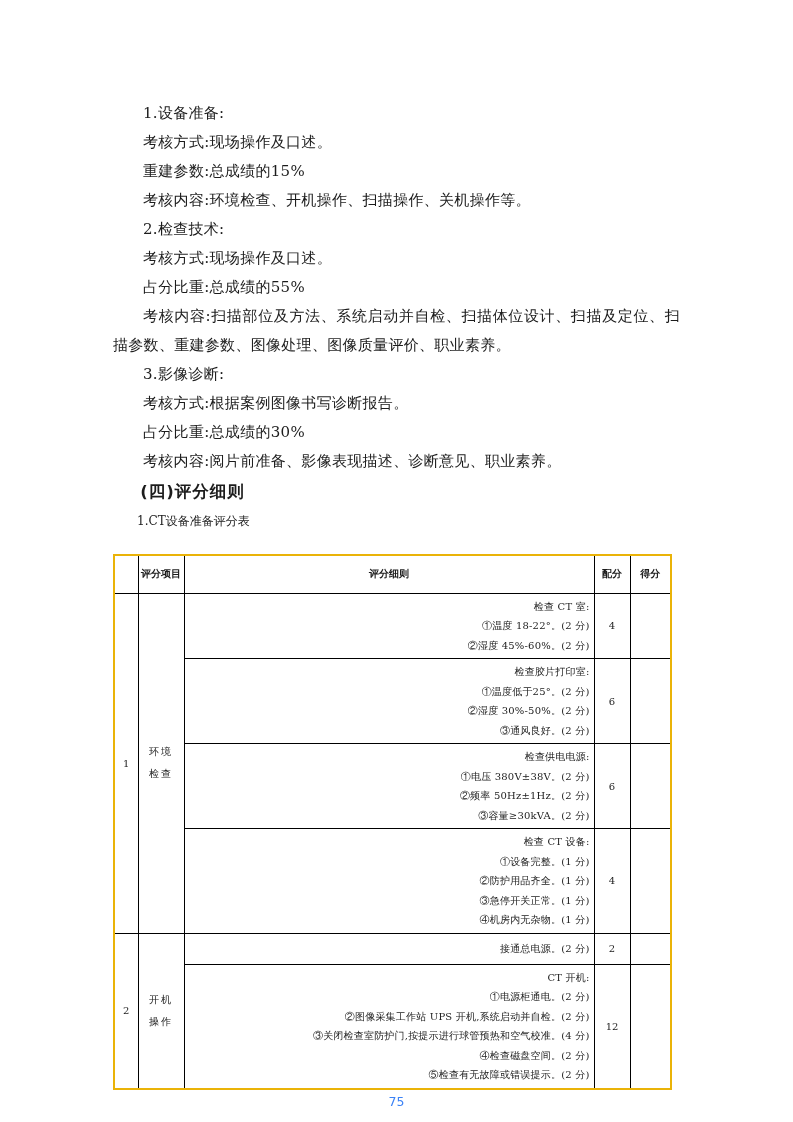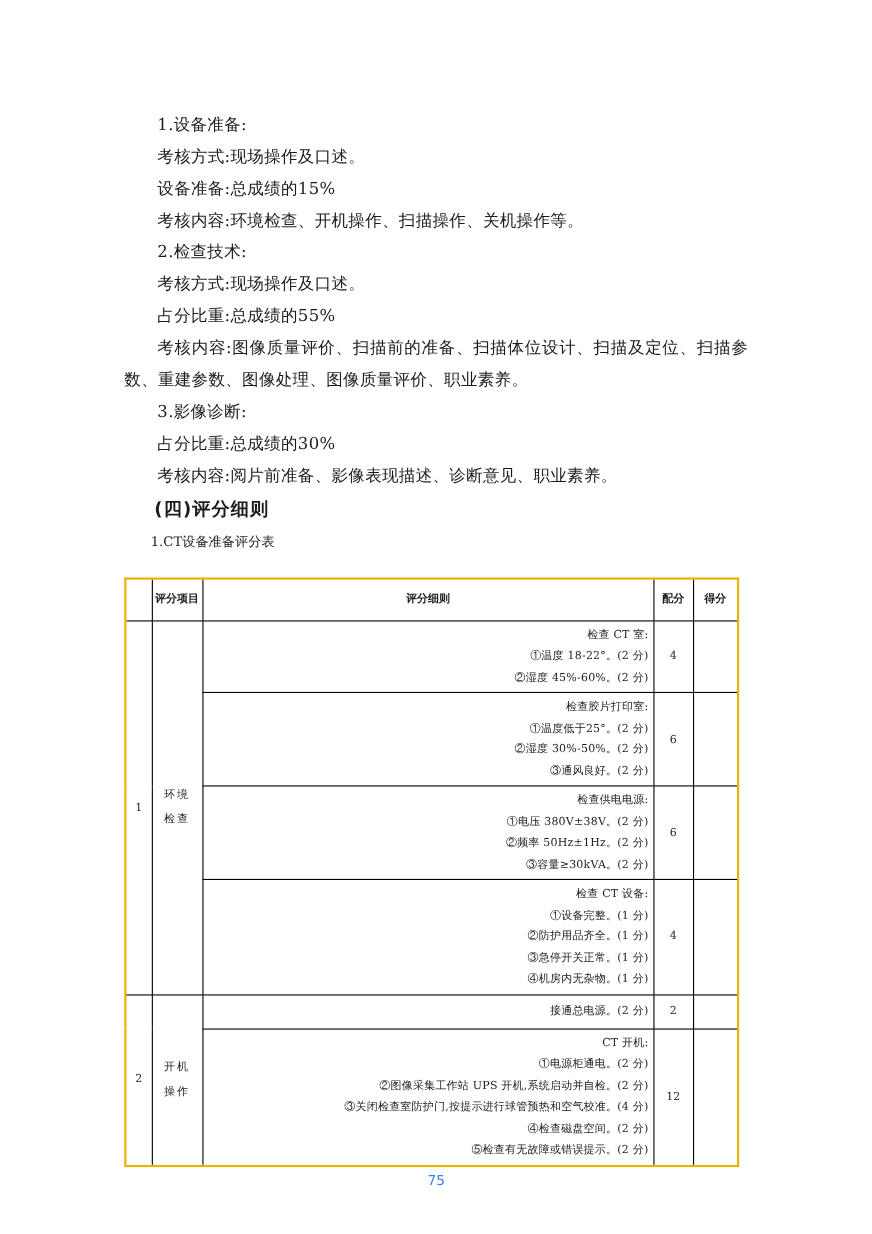--- a/index.html
+++ b/index.html
@@ -102,27 +102,28 @@
   col.col-pts   { width: 36px; }
   col.col-score { width: 41px; }
 </style>
 </head>
 <body>
 
 <div class="page">
 
   <p class="para">1.设备准备:</p>
   <p class="para">考核方式:现场操作及口述。</p>
-  <p class="para">设备准备:总成绩的15%</p>
+  <p class="para">重建参数:总成绩的15%</p>
   <p class="para">考核内容:环境检查、开机操作、扫描操作、关机操作等。</p>
   <p class="para">2.检查技术:</p>
   <p class="para">考核方式:现场操作及口述。</p>
   <p class="para">占分比重:总成绩的55%</p>
-  <p class="para">考核内容:图像质量评价、扫描前的准备、扫描体位设计、扫描及定位、扫描参数、重建参数、图像处理、图像质量评价、职业素养。</p>
+  <p class="para">考核内容:扫描部位及方法、系统启动并自检、扫描体位设计、扫描及定位、扫描参数、重建参数、图像处理、图像质量评价、职业素养。</p>
   <p class="para">3.影像诊断:</p>
+  <p class="para">考核方式:根据案例图像书写诊断报告。</p>
   <p class="para">占分比重:总成绩的30%</p>
   <p class="para">考核内容:阅片前准备、影像表现描述、诊断意见、职业素养。</p>
 
   <h2 class="section-heading">(四)评分细则</h2>
   <p class="table-caption">1.CT设备准备评分表</p>
 
   <table class="score-table">
     <colgroup>
       <col class="col-num">
       <col class="col-proj">

